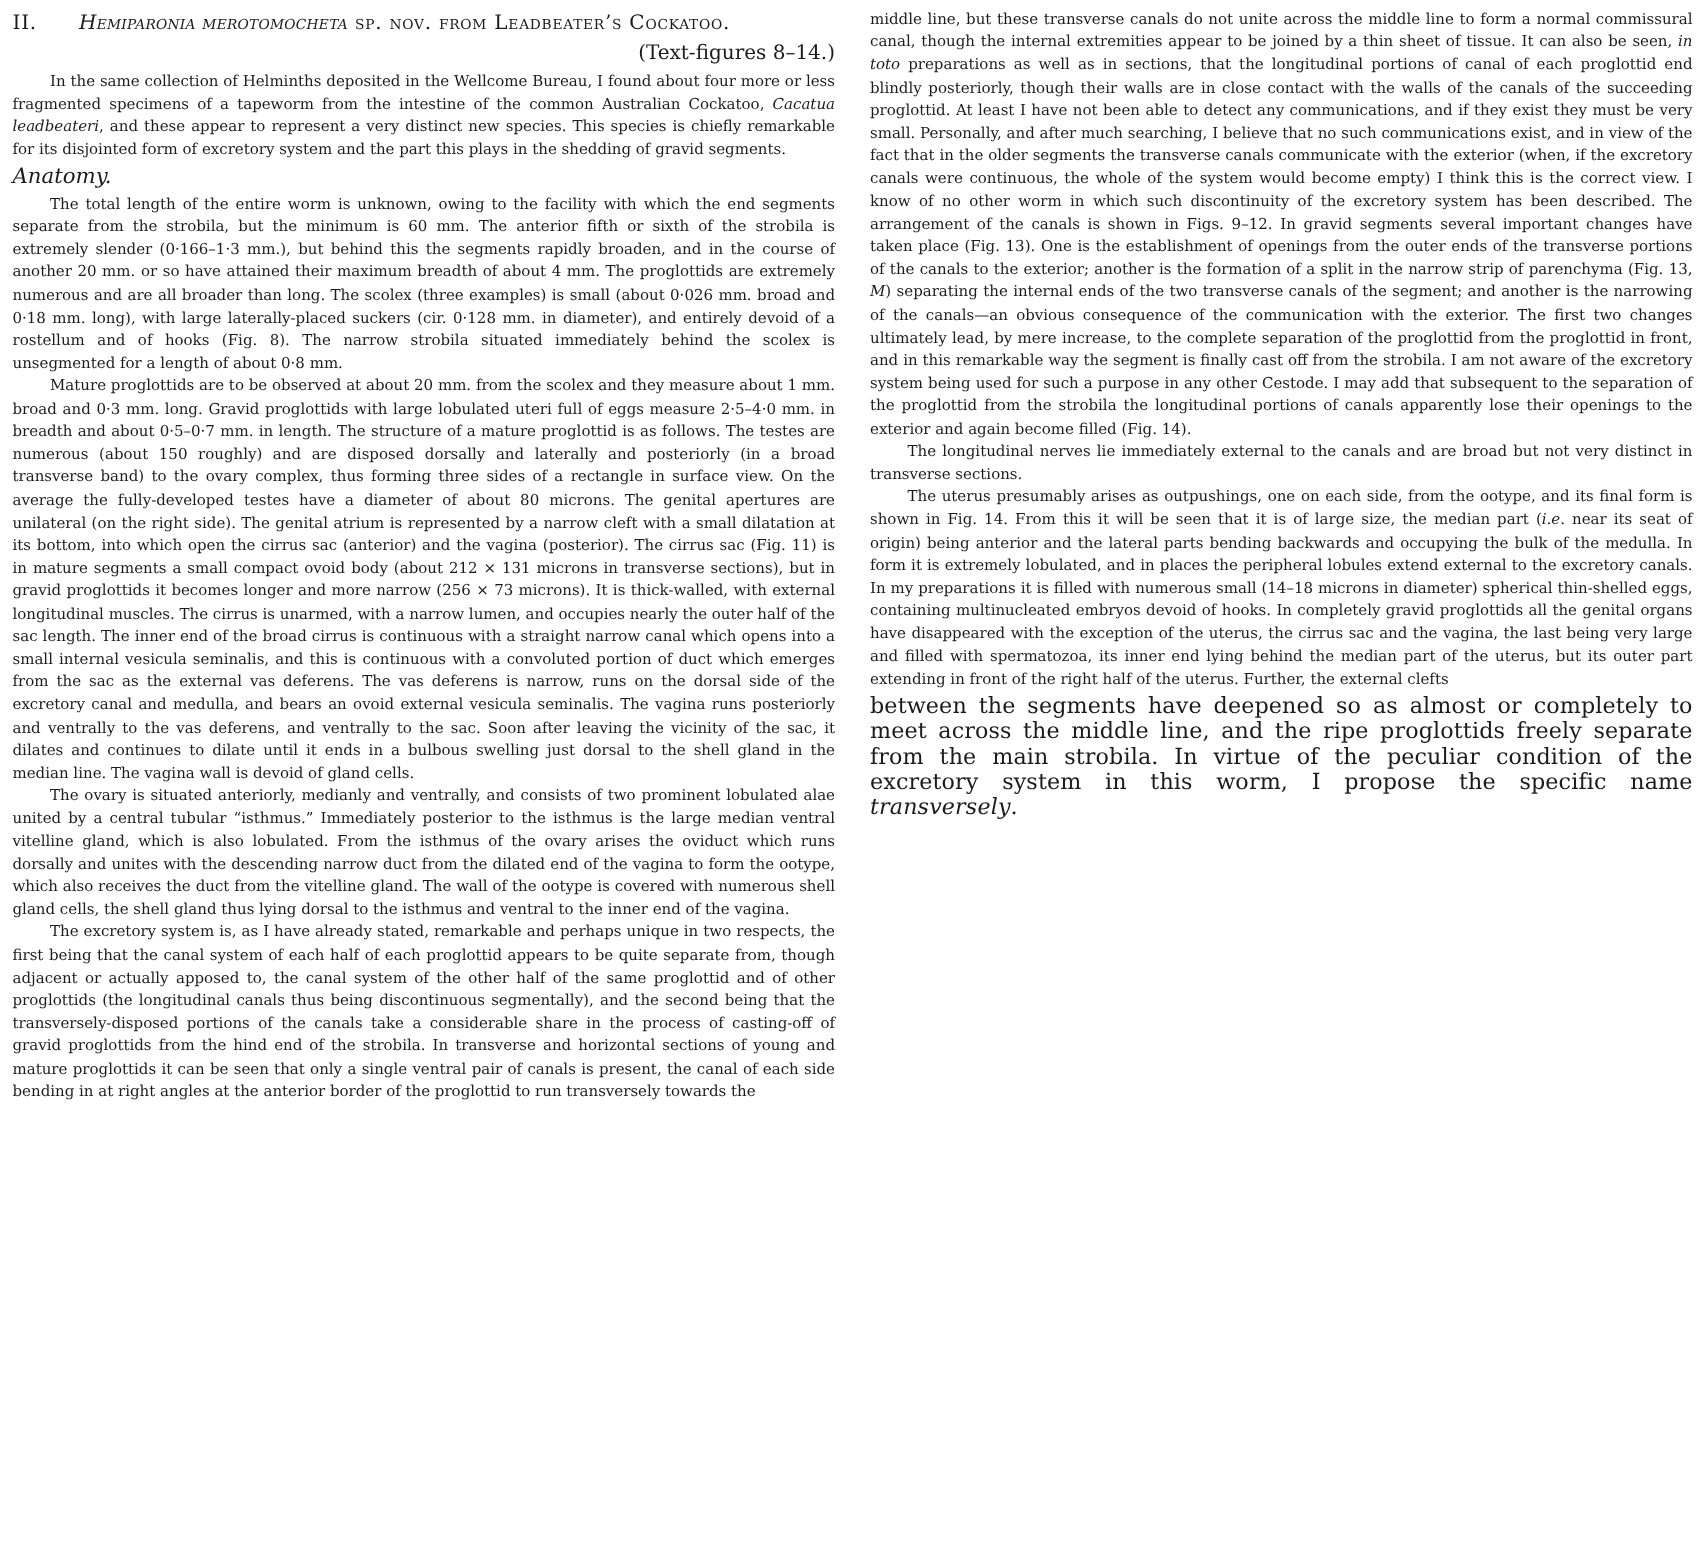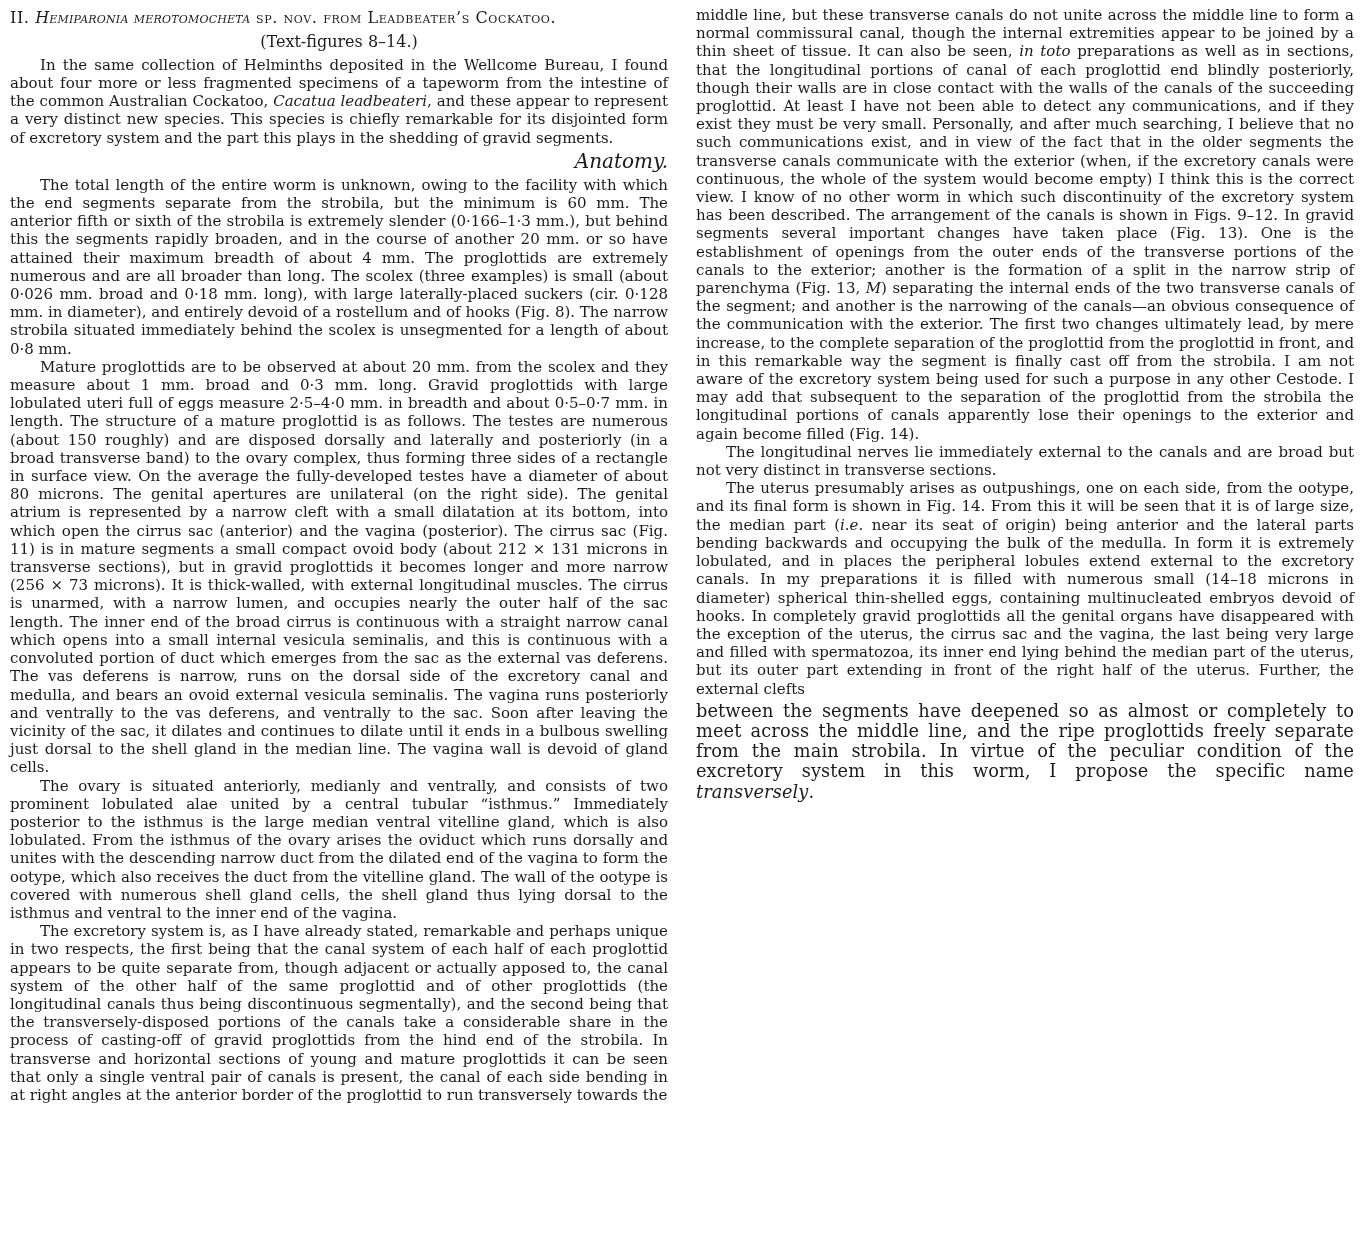--- a/index.html
+++ b/index.html
@@ -30,37 +30,38 @@
     font-size: 16px;
     font-weight: normal;
     font-variant: small-caps;
     letter-spacing: 0.6px;
     text-align: left;
     line-height: 1.3;
     white-space: nowrap;
   }
   .heading em {
     letter-spacing: 0.2px;
+    margin-left: 28px;
   }
   .subtitle {
-    text-align: center;
+    text-align: right;
     font-size: 16px;
     margin: 3px 0 4px 0;
     line-height: 1.25;
   }
   .center-italic {
-    text-align: right;
+    text-align: left;
     font-style: italic;
-    font-size: 20px;
+    font-size: 17px;
     margin: 2px 0 2px 0;
     line-height: 1.25;
   }
   .para {
     margin: 0;
-    font-size: 15px;
+    font-size: 12px;
     line-height: 18.2px;
     text-align: justify;
     text-indent: 30px;
   }
   .para.no-indent {
     text-indent: 0;
   }
   .para.tail {
     font-size: 17.8px;
     line-height: 20.2px;

